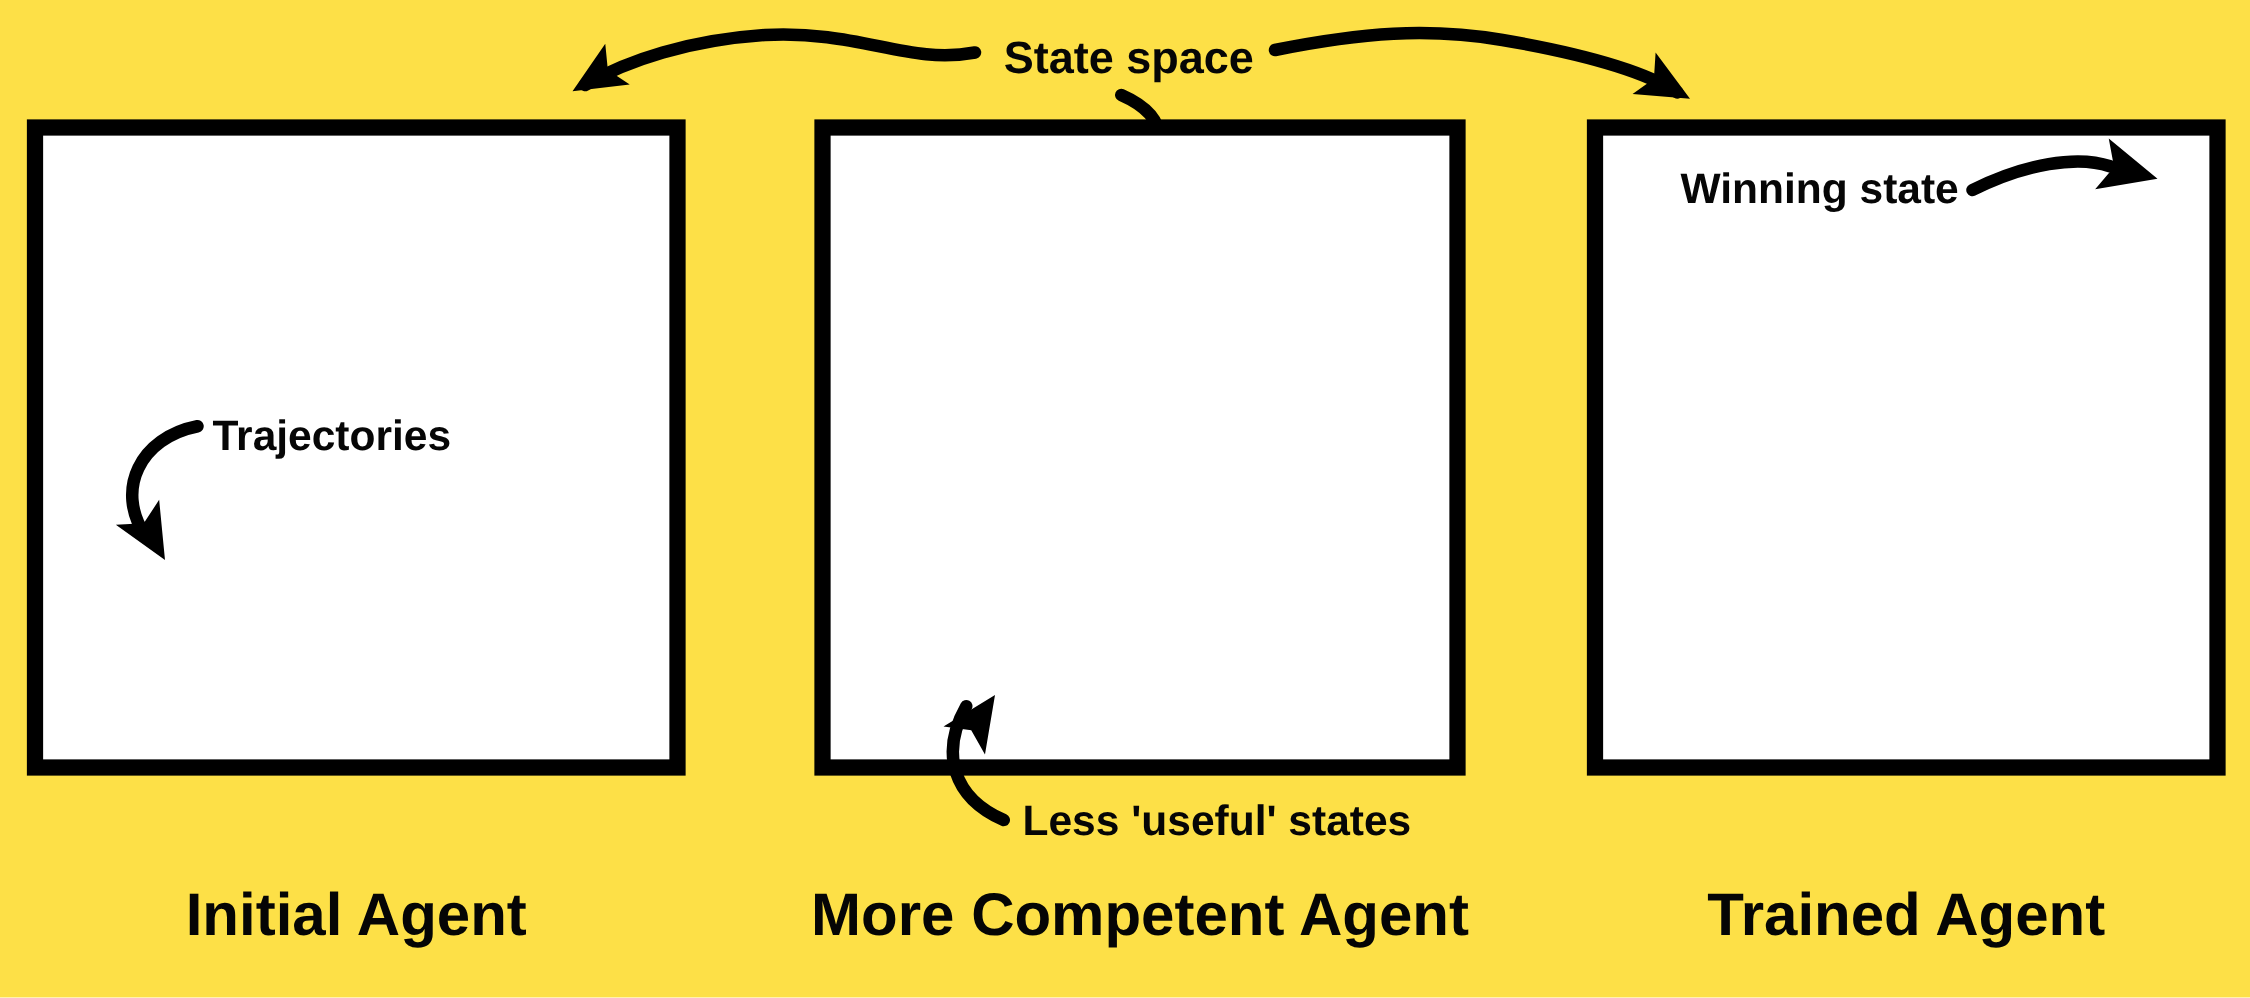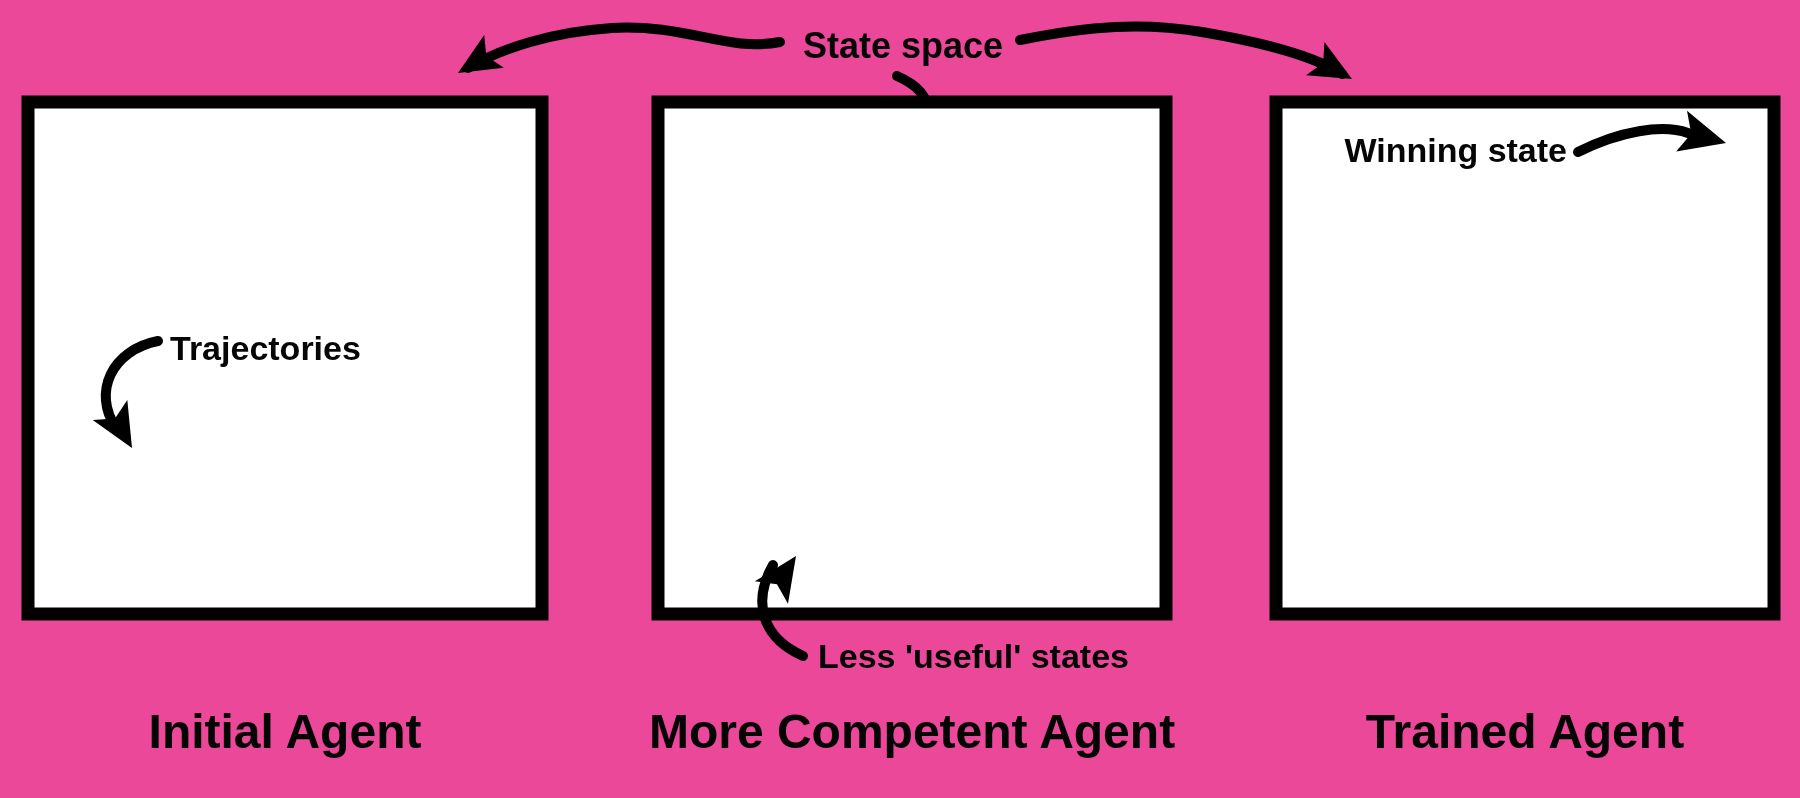--- a/index.html
+++ b/index.html
@@ -1,20 +1,20 @@
 <!DOCTYPE html>
 <html><head>
 <meta charset="utf-8">
 <style>
   html, body { margin: 0; padding: 0; background: #ffffff; }
   .stage {
     position: relative;
     width: 1800px;
     height: 798px;
-    background: #ec4899;
+    background: #fde047;
     overflow: hidden;
     font-family: "Liberation Sans", "DejaVu Sans", sans-serif;
   }
   svg { display: block; }
   .box   { fill: #ffffff; stroke: #000000; stroke-width: 13; }
   .arrow { fill: none; stroke: #000000; stroke-width: 10; stroke-linecap: round; }
   .ahead { fill: #000000; stroke: none; }
   .ray   { fill: none; stroke: #ffffff; stroke-width: 2.6; stroke-linecap: round; }
   .lbl   { font-family: "Liberation Sans", "DejaVu Sans", sans-serif;
            font-size: 34px; font-weight: 700; fill: #060606; }

